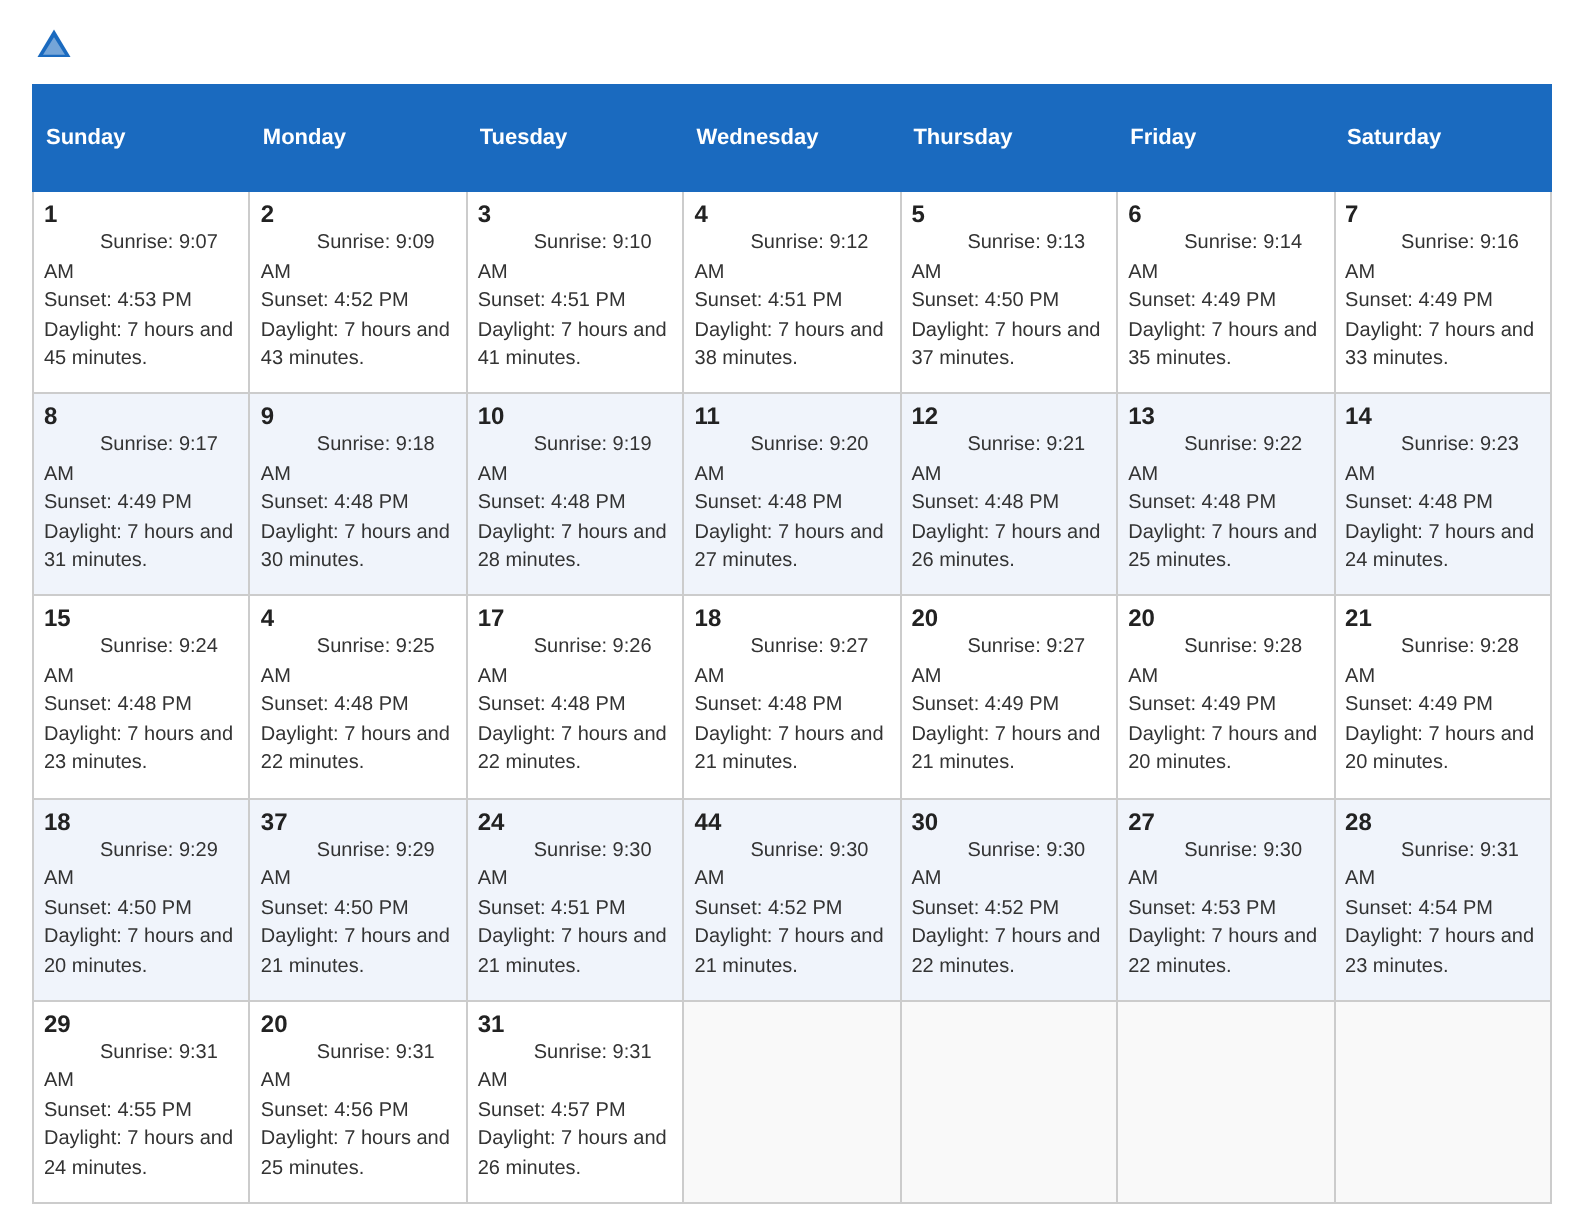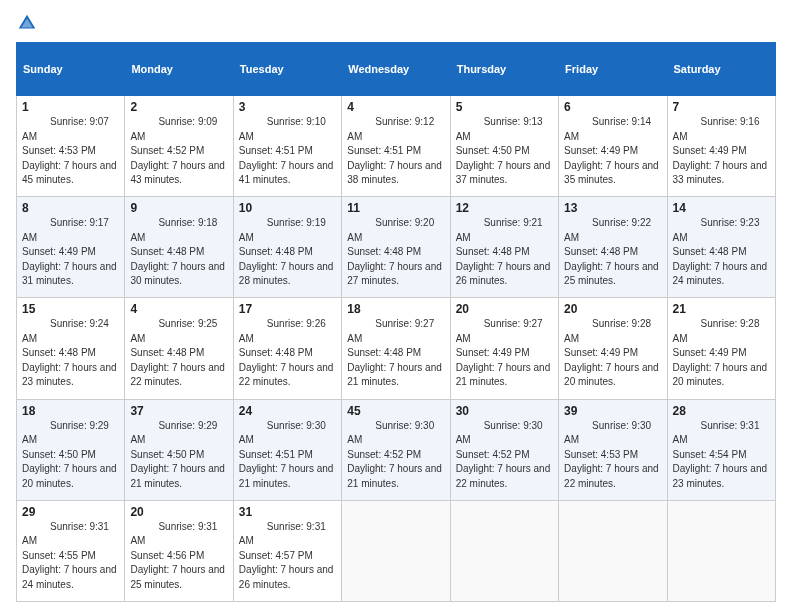--- a/index.html
+++ b/index.html
@@ -180,25 +180,25 @@
           <td><span class="day-number">21</span>
 <span class="day-detail">Sunrise: 9:28 AM<br>Sunset: 4:49 PM<br>Daylight: 7 hours and 20 minutes.</span></td>
         </tr>
         <tr>
           <td><span class="day-number">18</span>
 <span class="day-detail">Sunrise: 9:29 AM<br>Sunset: 4:50 PM<br>Daylight: 7 hours and 20 minutes.</span></td>
           <td><span class="day-number">37</span>
 <span class="day-detail">Sunrise: 9:29 AM<br>Sunset: 4:50 PM<br>Daylight: 7 hours and 21 minutes.</span></td>
           <td><span class="day-number">24</span>
 <span class="day-detail">Sunrise: 9:30 AM<br>Sunset: 4:51 PM<br>Daylight: 7 hours and 21 minutes.</span></td>
-          <td><span class="day-number">45</span>
+          <td><span class="day-number">44</span>
 <span class="day-detail">Sunrise: 9:30 AM<br>Sunset: 4:52 PM<br>Daylight: 7 hours and 21 minutes.</span></td>
           <td><span class="day-number">30</span>
 <span class="day-detail">Sunrise: 9:30 AM<br>Sunset: 4:52 PM<br>Daylight: 7 hours and 22 minutes.</span></td>
-          <td><span class="day-number">39</span>
+          <td><span class="day-number">27</span>
 <span class="day-detail">Sunrise: 9:30 AM<br>Sunset: 4:53 PM<br>Daylight: 7 hours and 22 minutes.</span></td>
           <td><span class="day-number">28</span>
 <span class="day-detail">Sunrise: 9:31 AM<br>Sunset: 4:54 PM<br>Daylight: 7 hours and 23 minutes.</span></td>
         </tr>
         <tr>
           <td><span class="day-number">29</span>
 <span class="day-detail">Sunrise: 9:31 AM<br>Sunset: 4:55 PM<br>Daylight: 7 hours and 24 minutes.</span></td>
           <td><span class="day-number">20</span>
 <span class="day-detail">Sunrise: 9:31 AM<br>Sunset: 4:56 PM<br>Daylight: 7 hours and 25 minutes.</span></td>
           <td><span class="day-number">31</span>

